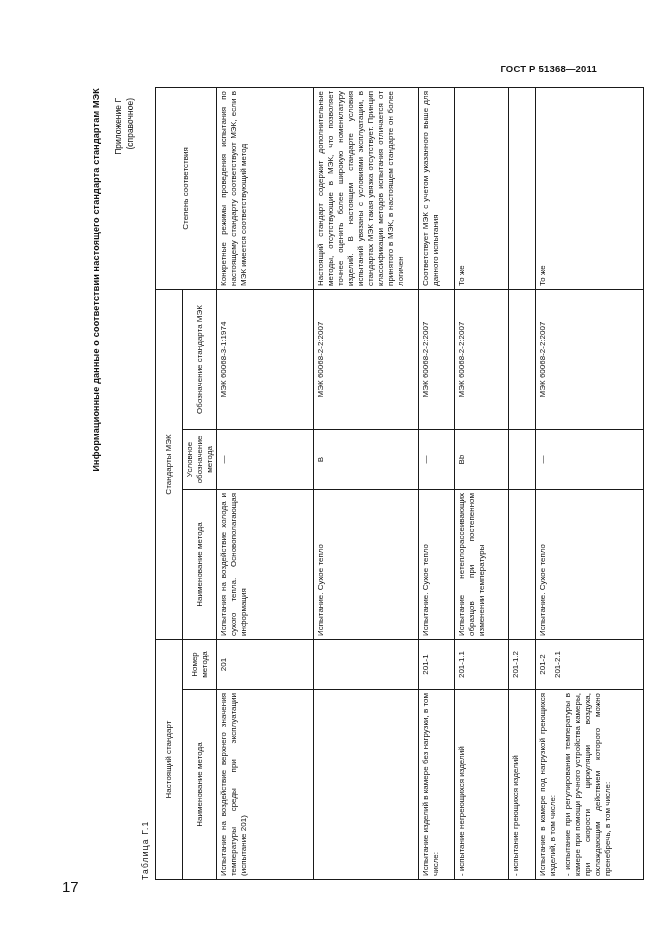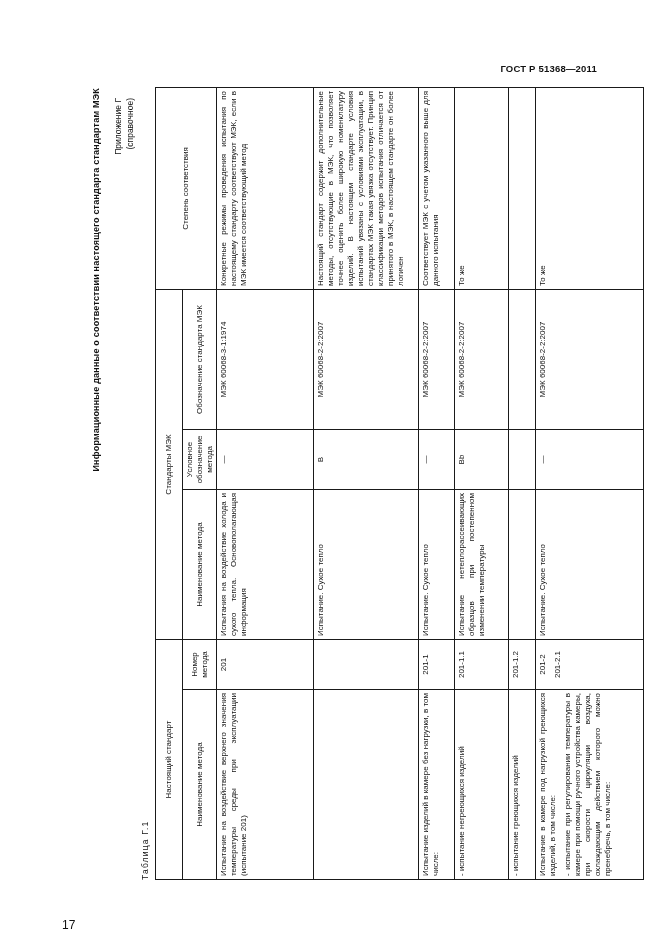--- a/index.html
+++ b/index.html
@@ -13,22 +13,22 @@
     position: relative;
     width: 661px; height: 936px;
     background: #ffffff;
     overflow: hidden;
   }
   .running-header {
     position: absolute; top: 63px; right: 64px;
     font-size: 9.5px; font-weight: bold; letter-spacing: 0.2px; margin-left: 12px;
   }
   .page-number {
-    position: absolute; top: 918px; left: 62px;
-    font-size: 12px;
+    position: absolute; top: 878px; left: 62px;
+    font-size: 15px;
   }
   
   .rot-wrap {
     position: absolute; left: 88px; top: 88px;
     width: 792px; height: 560px;
     transform-origin: top left;
     transform: translateY(792px) rotate(-90deg);
   }
   .t-title {
     position: absolute; top: 3px; right: 0;

